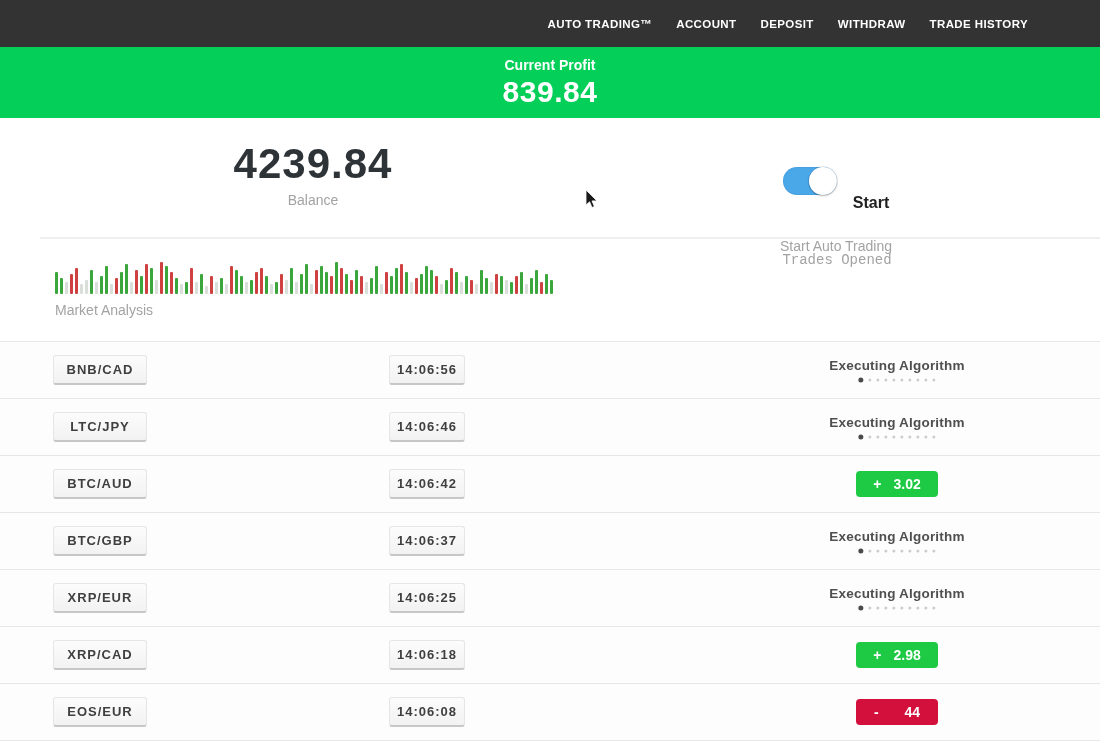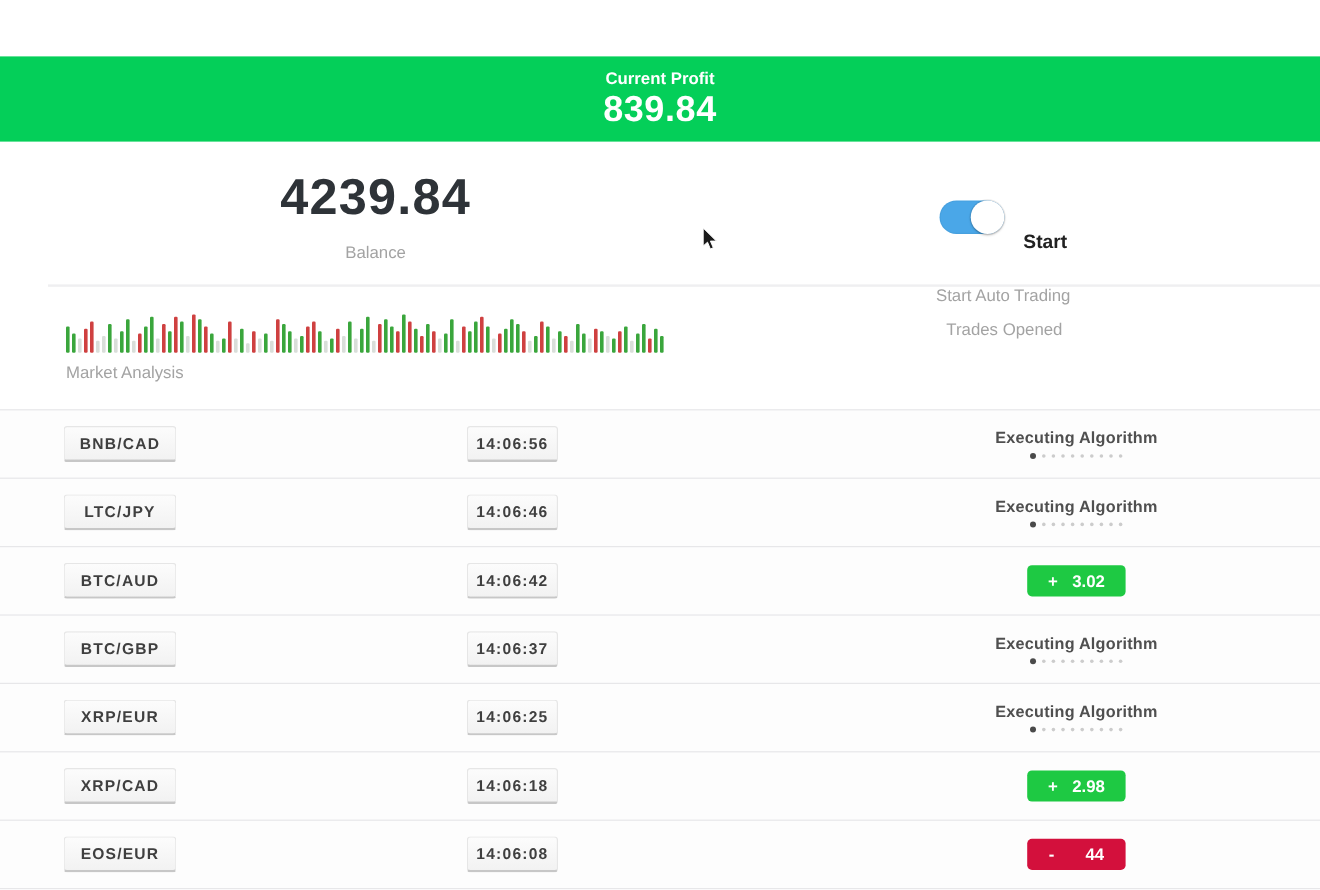--- a/index.html
+++ b/index.html
@@ -17,40 +17,40 @@
     display:flex; flex-direction:column; align-items:center; justify-content:center; }
   .banner-label { color:#ffffff; font-size:14px; font-weight:bold; margin-bottom:2px; }
   .banner-value { color:#ffffff; font-size:30px; font-weight:bold; letter-spacing:.5px; }
 
   
   .stat-num-lg { font-size:42px; font-weight:bold; color:#2e3338; letter-spacing:1px;text-align:right; }
   .stat-num-md { font-size:30px; font-weight:bold; color:#2e3338; }
   .stat-label { font-size:14px; color:#a3a3a3; }
 
   .balance-block { position:absolute; left:313px; top:140px; transform:translateX(-50%); text-align:center; }
-  .balance-block .stat-label { margin-top:14px; }
+  .balance-block .stat-label { margin-top:4px; }
 
   .toggle-block { position:absolute; left:836px; top:150px; transform:translateX(-50%); text-align:center; }
   .toggle-row { display:flex; align-items:center; gap:16px; justify-content:center; }
   .toggle { position:relative; width:54px; height:28px; background:#4aa7e8; border-radius:14px; cursor:pointer;
     box-shadow:inset 0 0 0 1px rgba(0,0,0,.04); }
   .toggle .knob { position:absolute; right:0px; top:0px; width:28px; height:28px; background:#ffffff;
     border-radius:50%; box-shadow:0 0 0 1px rgba(0,0,0,.08), 0 1px 2px rgba(0,0,0,.25); }
   .toggle-title { font-size:16px; font-weight:bold; color:#212121;margin-top:44px; }
   .toggle-block .stat-label { margin-top:26px; }
 
   .divider1 { position:absolute; left:40px; top:237px; width:1060px; height:2px; background:#efeff1; }
 
   .market-block { position:absolute; left:55px; top:258px; }
   .bars { display:flex; align-items:flex-end; gap:2px; height:36px; width:505px; }
   .bars .bar { width:3px; border-radius:1px; }
   .market-label { margin-top:8px; font-size:14px; color:#a3a3a3; }
 
   .trades-block { position:absolute; left:837px; top:252px; transform:translateX(-50%); text-align:center; }
-  .trades-block .stat-label { margin-top:14px; }
+  .trades-block .stat-label { margin-top:0;font-family:Liberation Mono, monospace; }
 
   
   .table { position:absolute; left:0; top:341px; width:1100px; border-bottom:1px solid #e7e7e9; }
   .row { position:relative; height:57px; border-top:1px solid #e7e7e9; background:#fdfdfd; }
   .chip { position:absolute; top:50%; transform:translateY(-50%);
     background:linear-gradient(#fcfcfc,#f2f2f2); border:1px solid #e6e6e6; border-bottom:2px solid #c7c7c7;
     border-radius:3px; font-size:13px; font-weight:bold; color:#3f3f3f; letter-spacing:1px;
     text-align:center; padding:6px 0; }
   .chip.pair { left:53px; width:94px; }
   .chip.time { left:427px; transform:translate(-50%,-50%); width:76px; }
@@ -65,20 +65,27 @@
   .badge.loss { background:#d3103c; gap:26px; }
 
   
   .cursor { position:absolute; left:585px; top:190px; width:14px; height:20px; pointer-events:none; }
 </style>
 </head>
 <body>
 
 <div class="stage">
 
+  <div class="nav">
+    <div class="nav-item">AUTO TRADING™</div>
+    <div class="nav-item">ACCOUNT</div>
+    <div class="nav-item">DEPOSIT</div>
+    <div class="nav-item">WITHDRAW</div>
+    <div class="nav-item">TRADE HISTORY</div>
+  </div>
 
   <div class="banner">
     <div class="banner-label">Current Profit</div>
     <div class="banner-value">839.84</div>
   </div>
 
   <div class="balance-block">
     <div class="stat-num-lg">4239.84</div>
     <div class="stat-label">Balance</div>
   </div>

